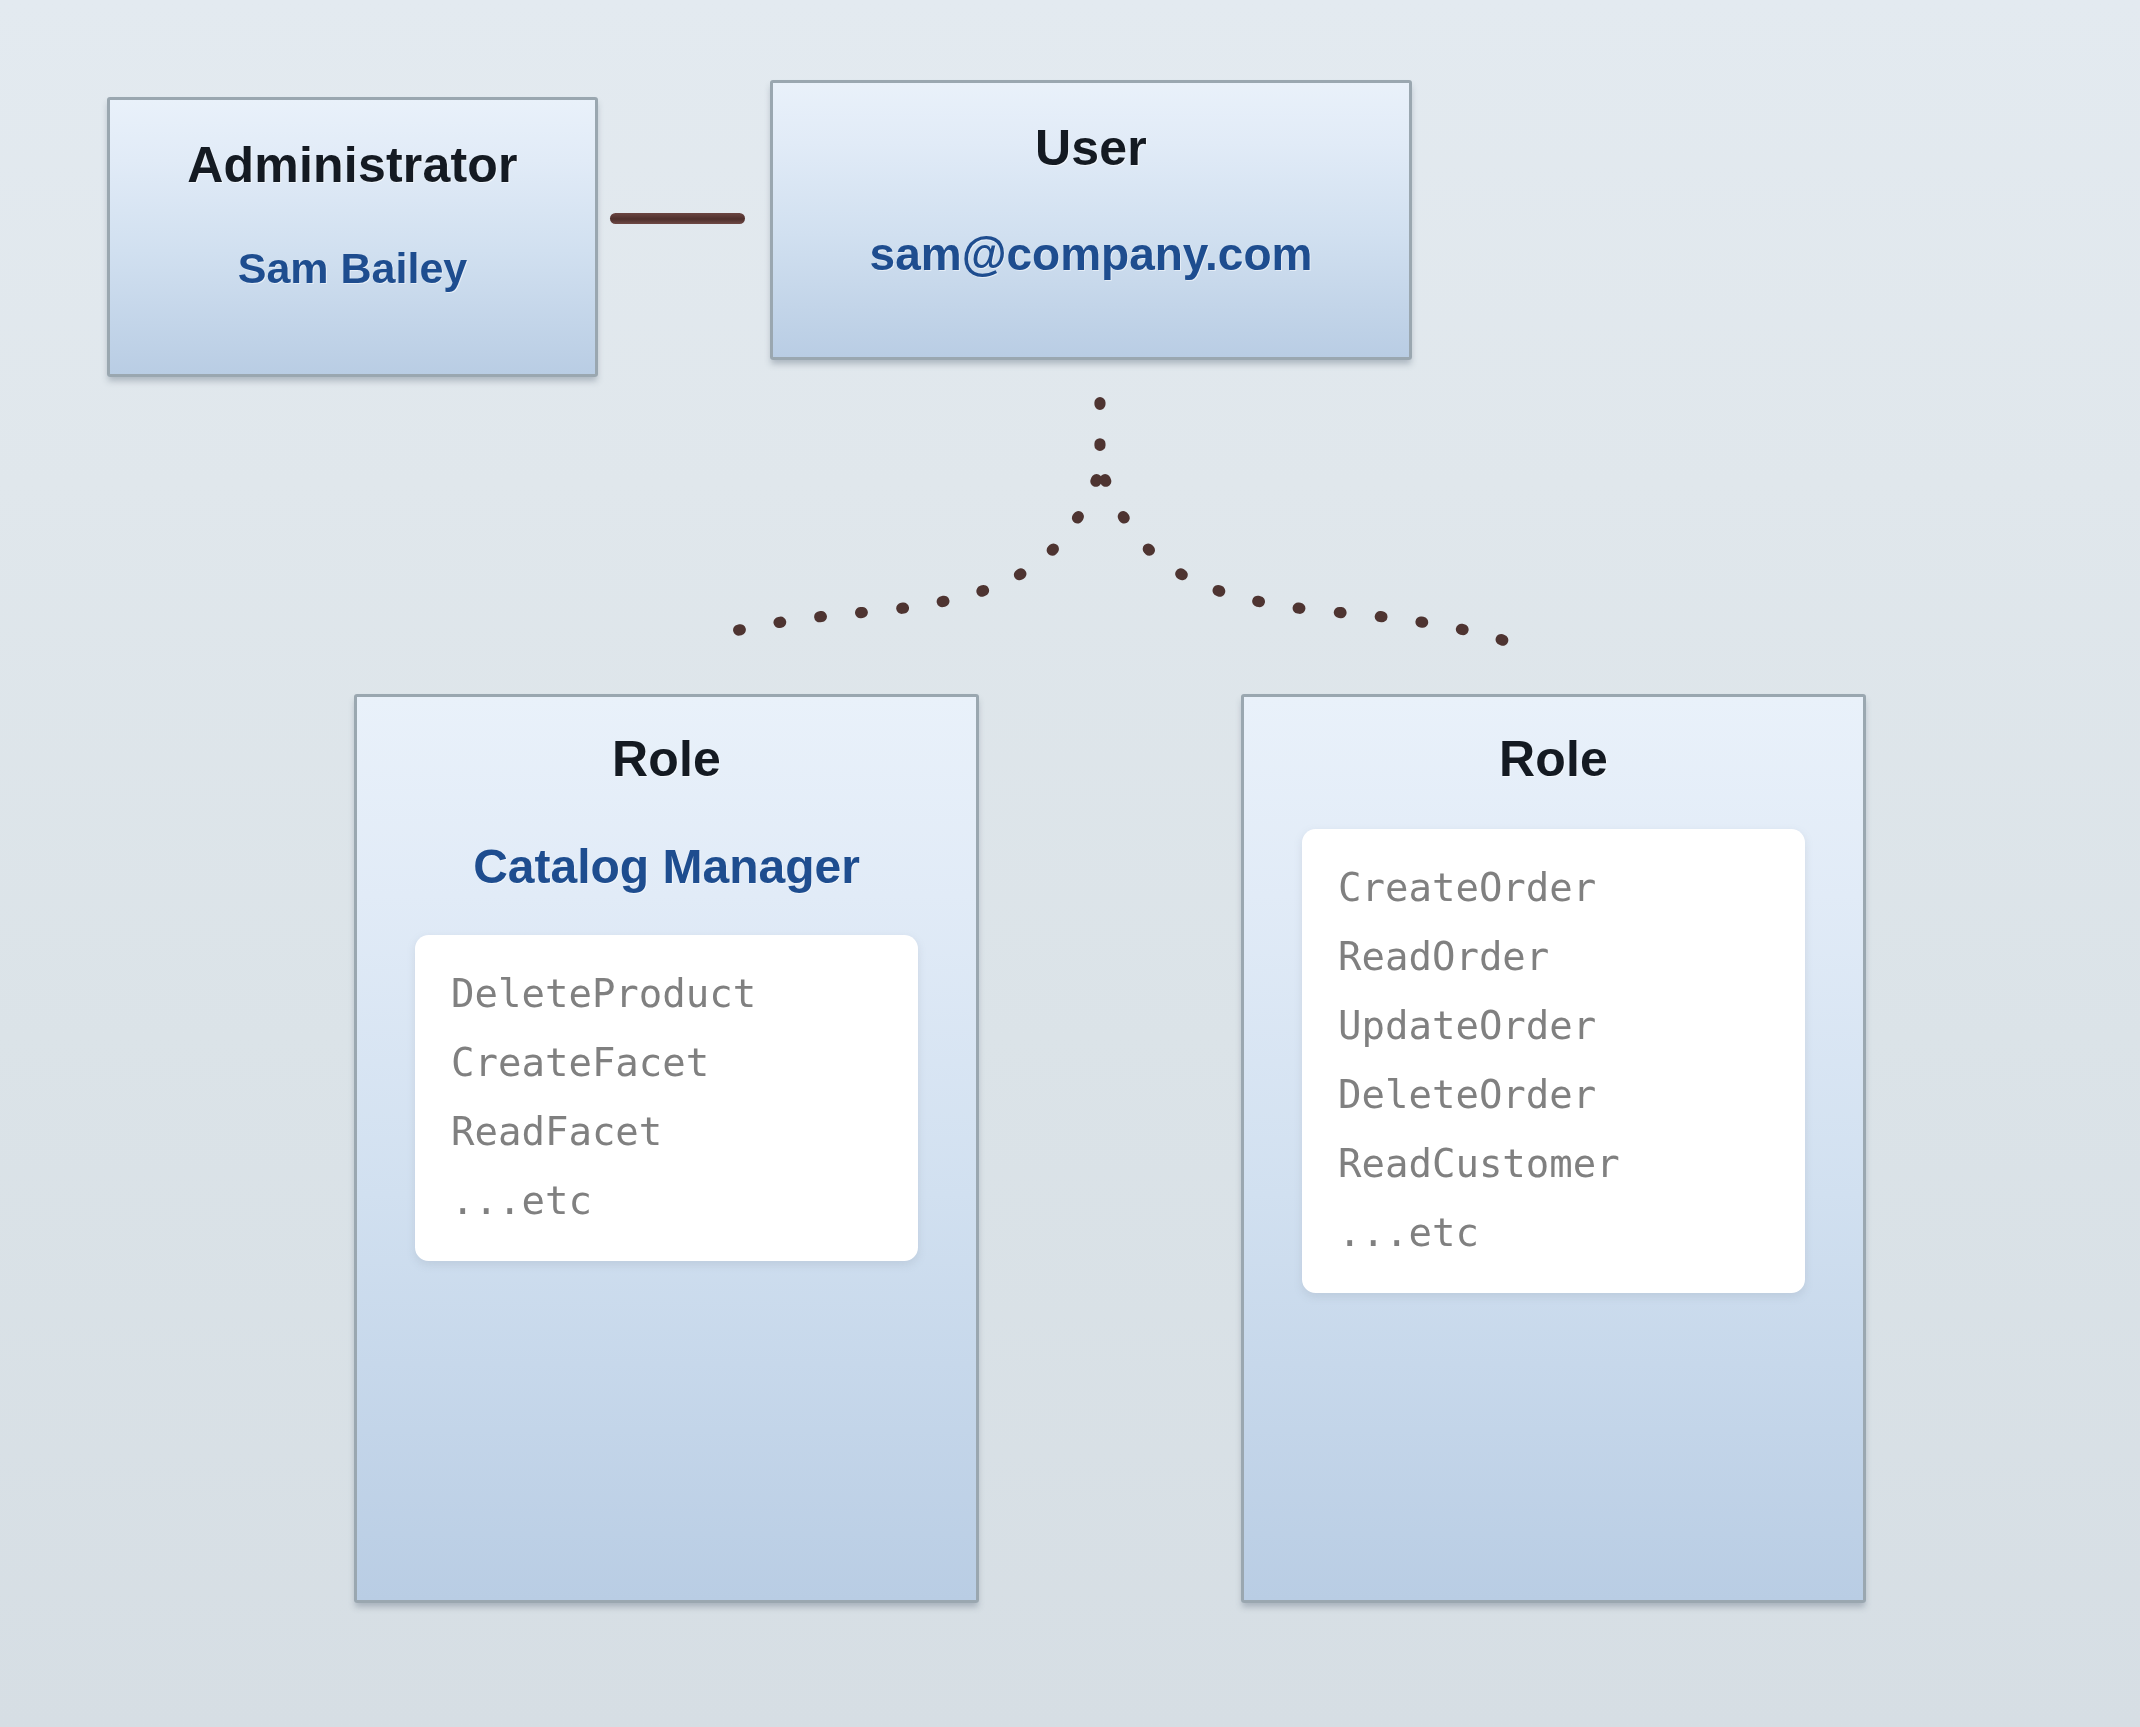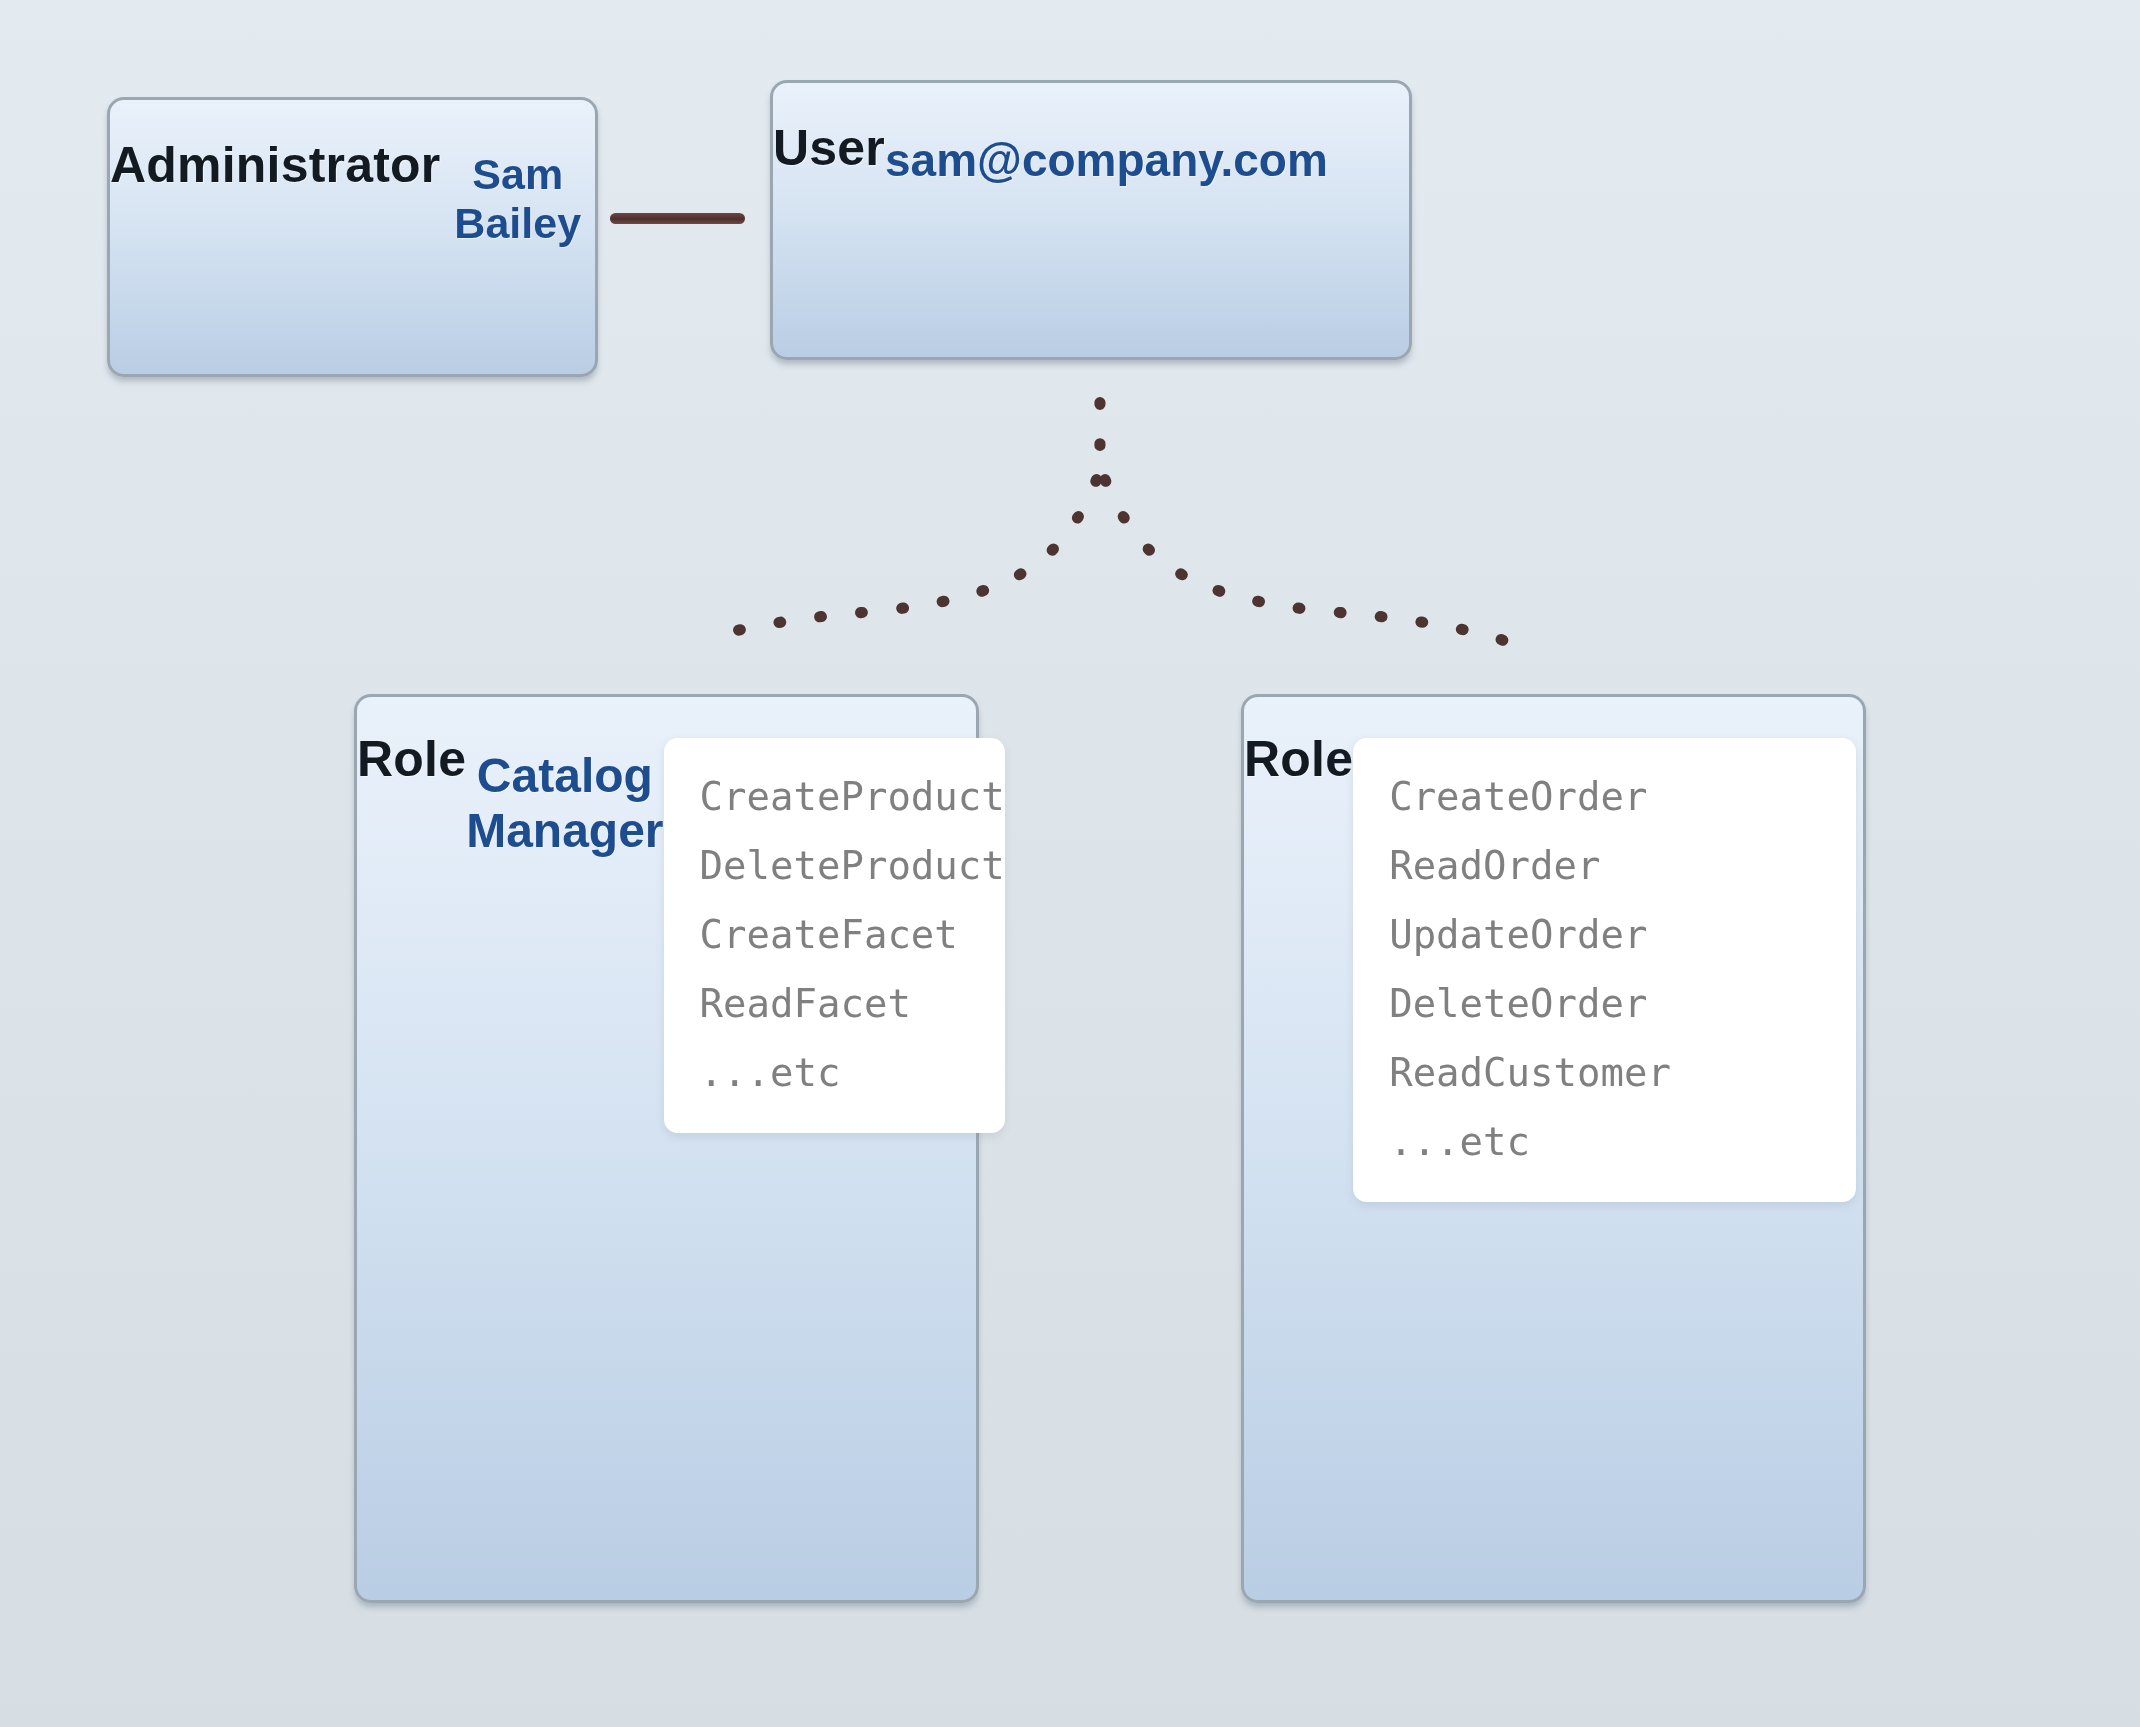--- a/index.html
+++ b/index.html
@@ -17,26 +17,27 @@
   #stage {
     position: relative;
     width: 2140px;
     height: 1728px;
   }
 
   
   .node {
     position: absolute;
     box-sizing: border-box;
-    border-radius: 17px;
+    border-radius: 3px;
     border: 3.4px solid #9aa7b0;
     background: linear-gradient(180deg, #e9f1fa 0%, #e1ebf7 22%, #d1e0f0 55%, #b9cde4 100%);
     box-shadow: 0 5.1px 6px -1.7px rgba(110,125,140,0.45);
     display: flex;
-    align-items: flex-start;
+    flex-direction: column;
+    align-items: center;
   }
 
   .node-title {
     font-weight: bold;
     color: #141a22;
     text-align: center;
     letter-spacing: 0.2px;
     text-shadow: 0.9px 0.9px 0 rgba(255,255,255,0.55);
   }
 
@@ -137,21 +138,20 @@
   <svg id="assign-curves" viewBox="0 0 2500 2018" xmlns="http://www.w3.org/2000/svg">
     <path d="M 1285 470 L 1285 560" fill="none" stroke="#4e3431" stroke-width="13" stroke-linecap="round" stroke-dasharray="2 46"></path>
     <path d="M 1281 560 C 1240 660 1180 700 1010 715 C 900 724 840 740 820 748" fill="none" stroke="#4e3431" stroke-width="13" stroke-linecap="round" stroke-dasharray="2 46"></path>
     <path d="M 1291 560 C 1332 660 1392 700 1562 715 C 1672 724 1735 740 1757 748" fill="none" stroke="#4e3431" stroke-width="13" stroke-linecap="round" stroke-dasharray="2 46"></path>
   </svg>
 
   <div class="node role-node" id="role-node-0">
     <div class="node-title">Role</div>
     <div class="node-sub">Catalog Manager</div>
     <div class="perm-panel">
-      <div class="perm-item">CreateProduct</div>
       <div class="perm-item">DeleteProduct</div>
       <div class="perm-item">CreateFacet</div>
       <div class="perm-item">ReadFacet</div>
       <div class="perm-item">...etc</div>
     </div>
   </div>
 
   <div class="node role-node" id="role-node-1">
     <div class="node-title">Role</div>
     <div class="perm-panel">

